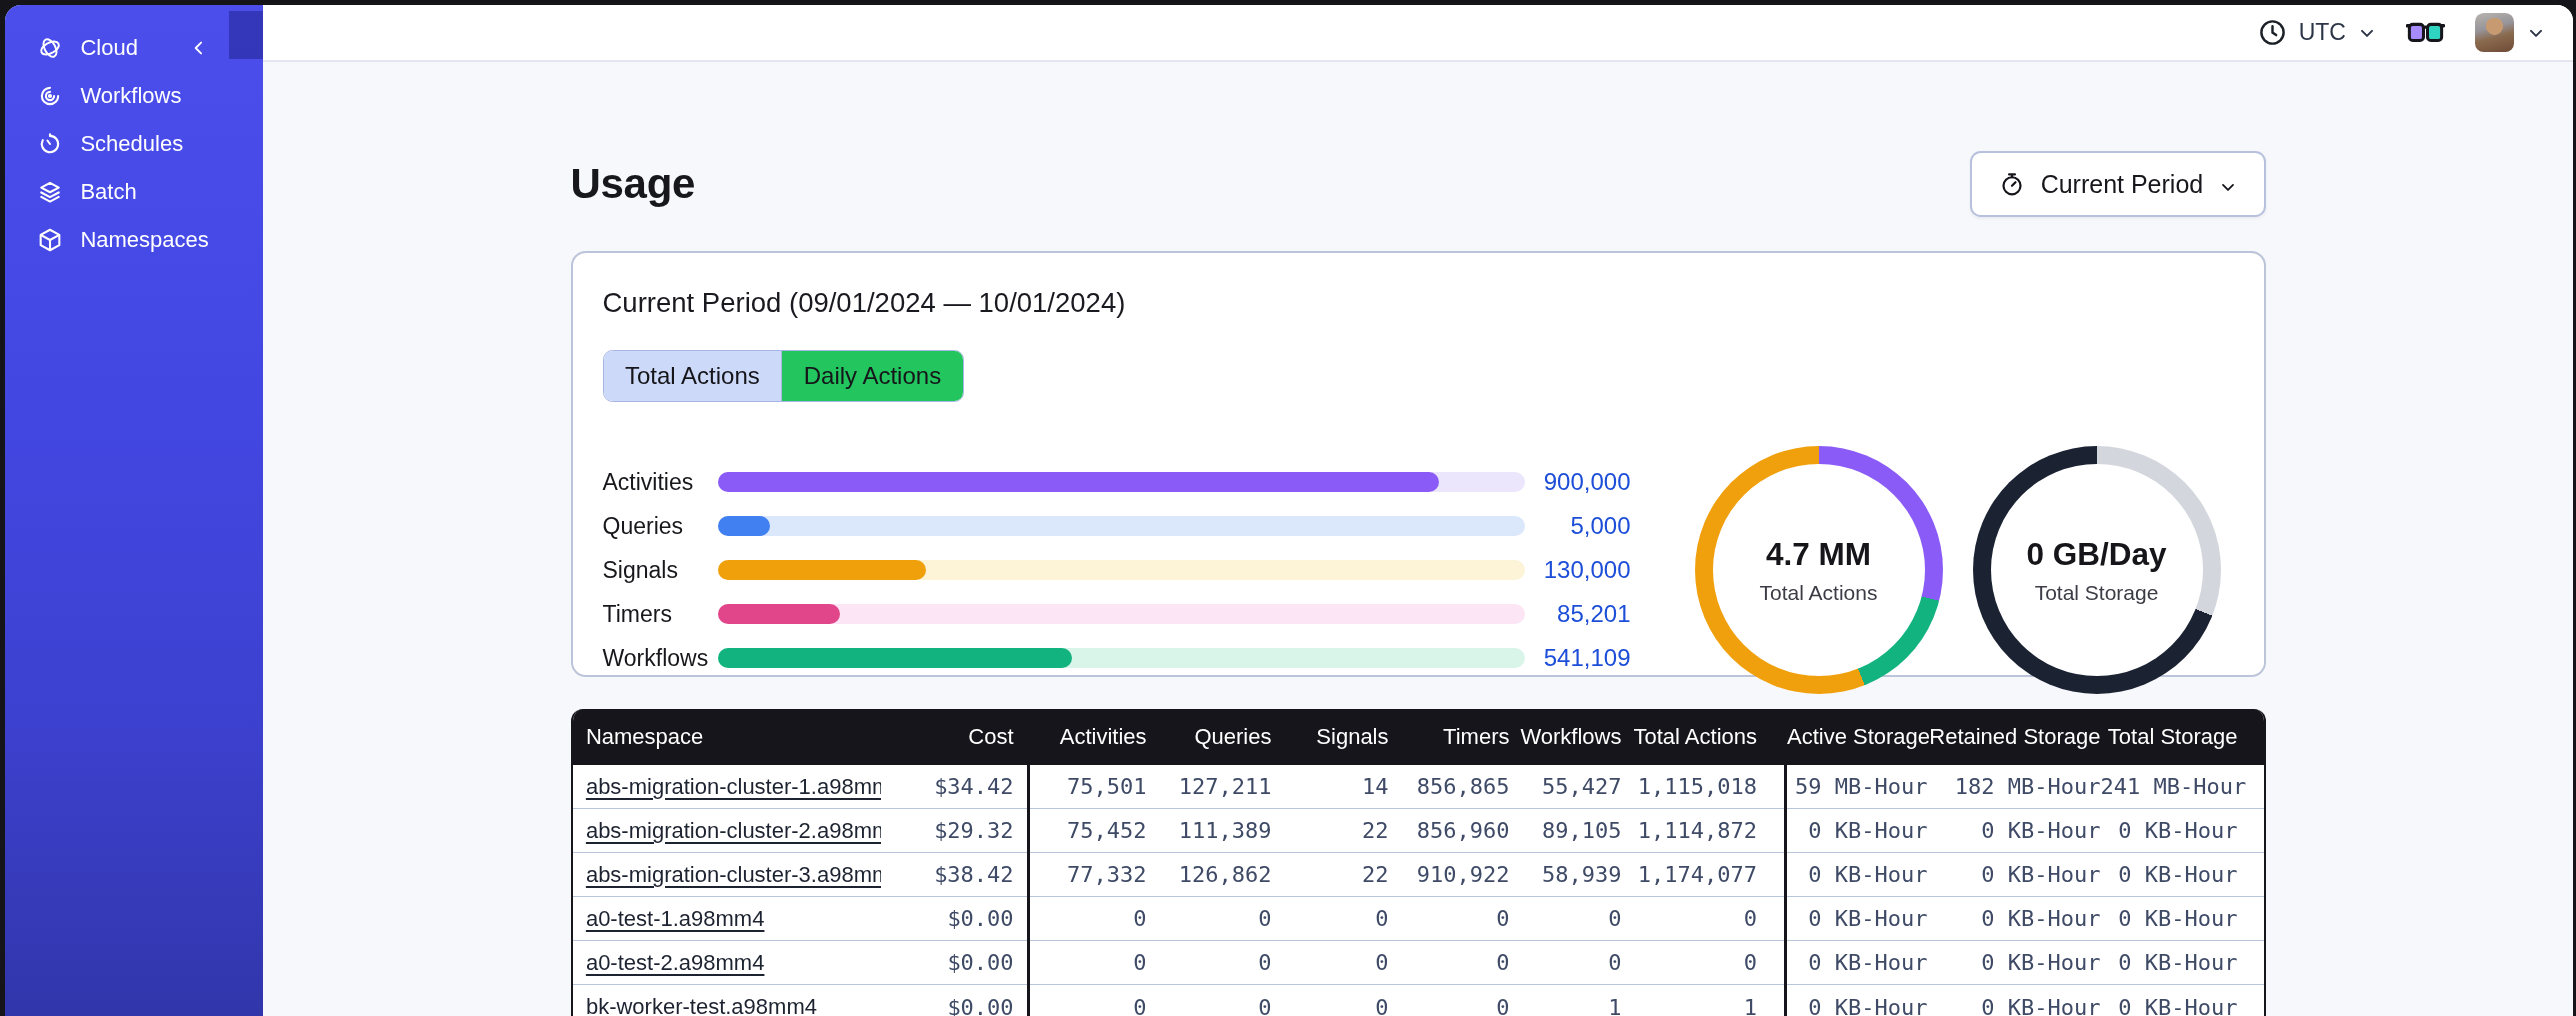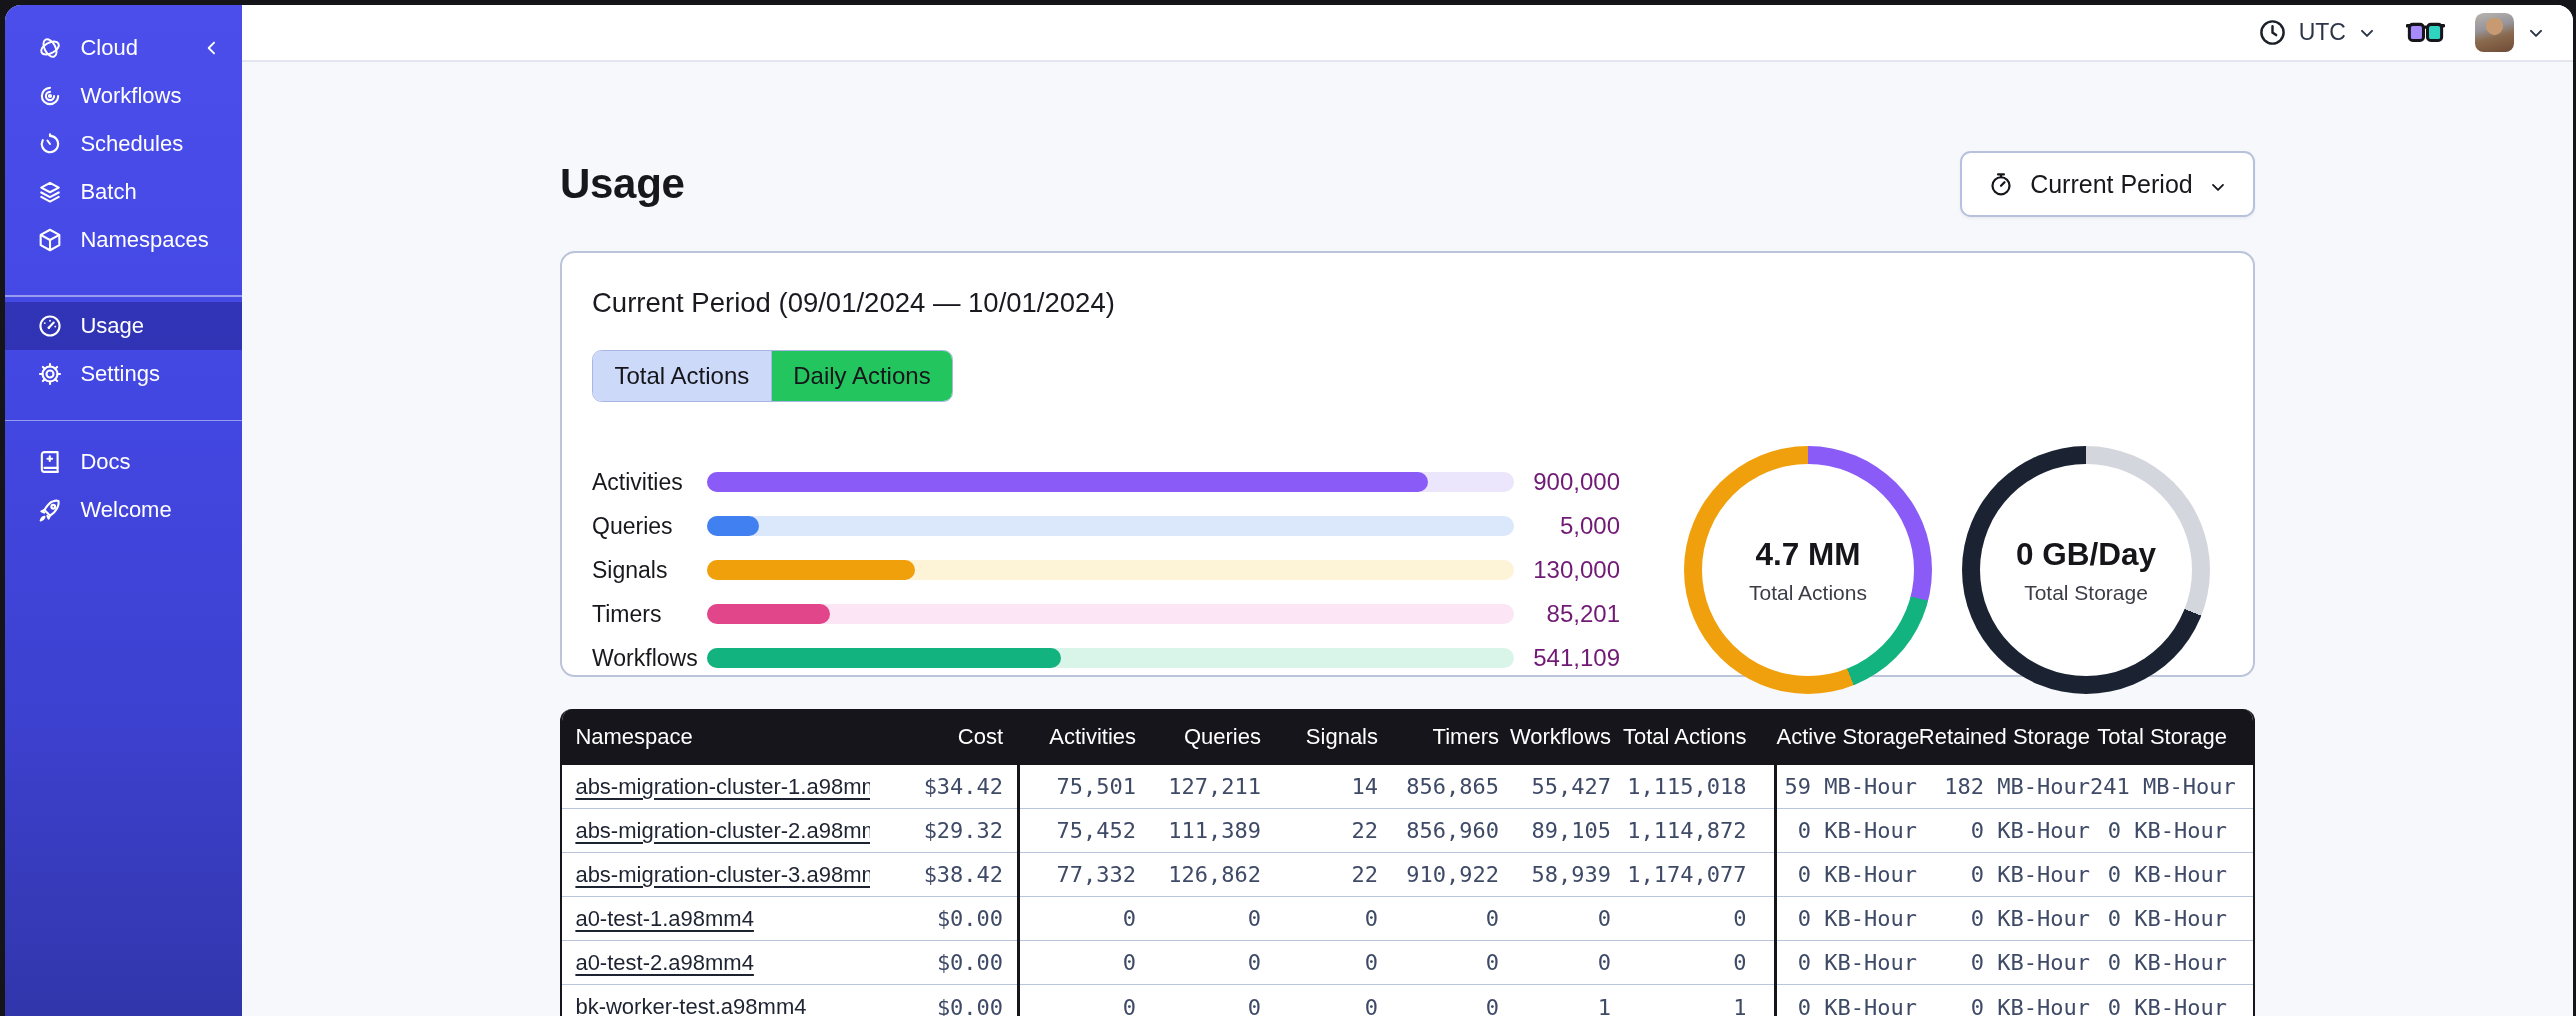--- a/index.html
+++ b/index.html
@@ -10,23 +10,23 @@
     -webkit-font-smoothing: antialiased;
   }
   .window {
     position: absolute; left: 5.4px; top: 5.4px; right: 3.4px; bottom: 0;
     border-radius: 16px 16px 0 0; overflow: hidden;
     display: flex; background: #f7f8fb;
   }
 
   
   .sidebar {
-    width: 237px; flex-shrink: 0; color: #fff;
+    width: 258px; flex-shrink: 0; color: #fff;
     background: linear-gradient(180deg, #4b4eeb 0%, #4347e2 40%, #3d41d0 70%, #3136ab 100%);
-    display: flex; flex-direction: column; overflow: hidden;
+    display: flex; overflow: hidden;
   }
   .side-row {
     height: 48px; display: flex; align-items: center;
     padding: 0 20px 0 31px; gap: 16px; font-size: 22px; cursor: pointer;
     white-space: nowrap;
   }
   .side-row .grow { flex: 1; }
   .side-row.active { background: rgba(10, 12, 90, 0.34); }
   .brand-section { margin-top: 19px; }
   .side-divider { height: 1.3px; background: rgba(255,255,255,0.45); margin-top: 31px; }
@@ -92,21 +92,21 @@
   .tab.active { background: #ccd9f8; }
   .tab + .tab { border-left: 1.3px solid #a9b6e4; }
 
   .usage-row { display: flex; align-items: center; margin-top: 44px; }
   .bars { width: 1029px; flex-shrink: 0; }
   .bar-row { display: flex; align-items: center; height: 20px; margin-bottom: 24px; }
   .bar-row:last-child { margin-bottom: 0; }
   .bar-label { width: 115px; font-size: 23px; color: #17171c; }
   .bar-track { width: 807px; height: 20px; border-radius: 10px; position: relative; }
   .bar-fill { height: 100%; border-radius: 10px; }
-  .bar-value { width: 106px; text-align: right; font-size: 24px; color: #701a75; }
+  .bar-value { width: 106px; text-align: right; font-size: 24px; color: #1d4ed8; }
 
   .donut {
     width: 248px; height: 248px; border-radius: 50%;
     position: relative; display: flex; align-items: center; justify-content: center;
     flex-shrink: 0;
   }
   .donut::after { content: ''; position: absolute; inset: 18px; background: #fff; border-radius: 50%; }
   .donut-text { position: relative; z-index: 1; text-align: center; }
   .donut-big { font-size: 31.5px; font-weight: 600; color: #15151a; }
   .donut-sub { font-size: 21px; color: #3c3c46; margin-top: 8px; }

